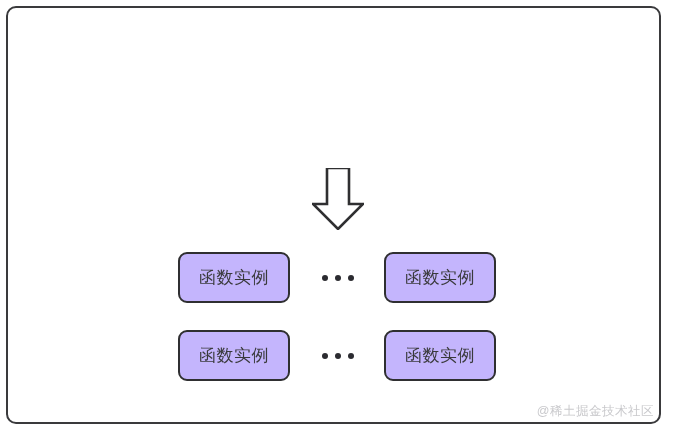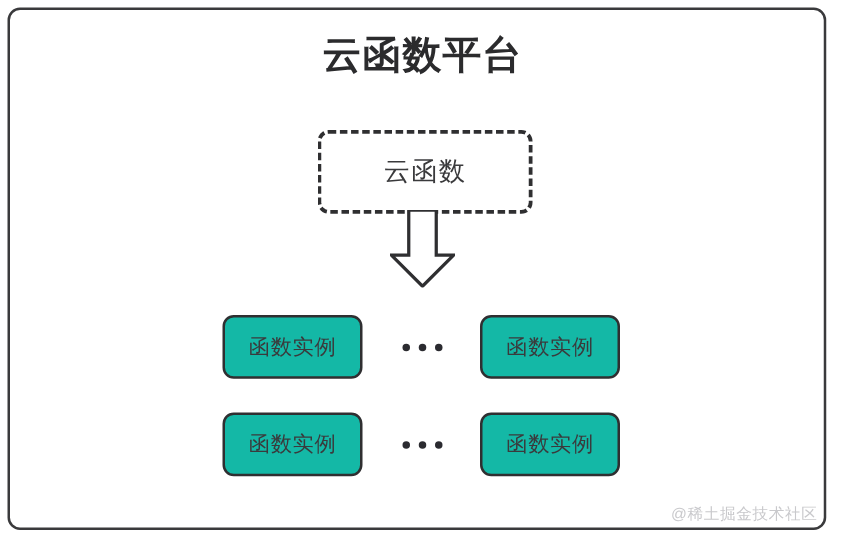--- a/index.html
+++ b/index.html
@@ -74,21 +74,21 @@
     height: 62px;
   }
   
   .inst-box {
     position: absolute;
     box-sizing: border-box;
     width: 112px;
     height: 51px;
     border: 2.5px solid #2f2f31;
     border-radius: 9px;
-    background: #14b8a6;
+    background: #c4b5fd;
     display: flex;
     align-items: center;
     justify-content: center;
   }
   .inst-box .node-label {
     font-size: 17px;
     color: #3a3a3c;
     line-height: 1;
     letter-spacing: 0.5px;
     white-space: nowrap;
@@ -136,25 +136,21 @@
     margin-left: 32px;
   }
 </style>
 </head>
 <body>
 
 <div id="canvas">
 
   <div class="platform-frame"></div>
 
-  <div class="platform-title">云函数平台</div>
 
-  <div class="dashed-node">
-    <span class="node-label">云函数</span>
-  </div>
 
   <div class="down-arrow">
     <svg width="52" height="62" viewBox="0 0 52 62" xmlns="http://www.w3.org/2000/svg">
       <polygon points="15,0 37,0 37,36 51,36 26,61 1,36 15,36" fill="#ffffff" stroke="#2f2f31" stroke-width="2.6" stroke-linejoin="miter"></polygon>
     </svg>
   </div>
 
   <div class="inst-box row-1 col-left">
     <span class="node-label">函数实例</span>
   </div>

